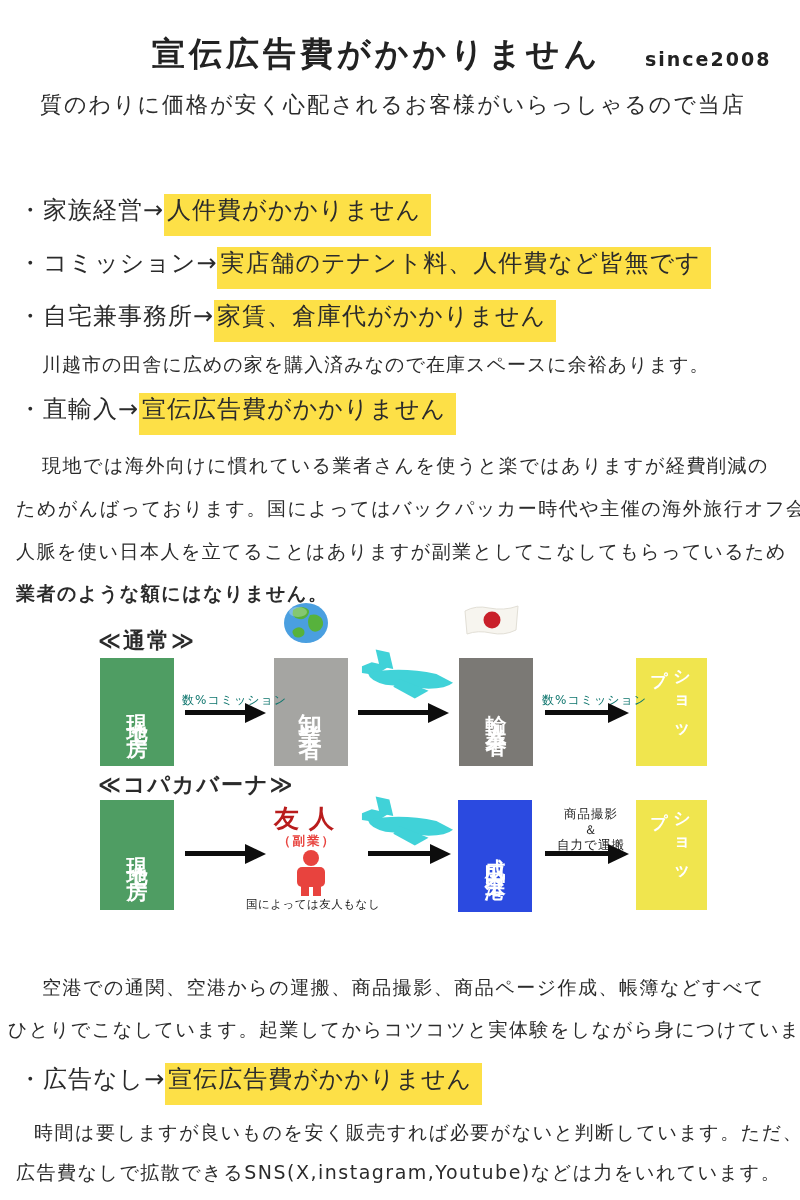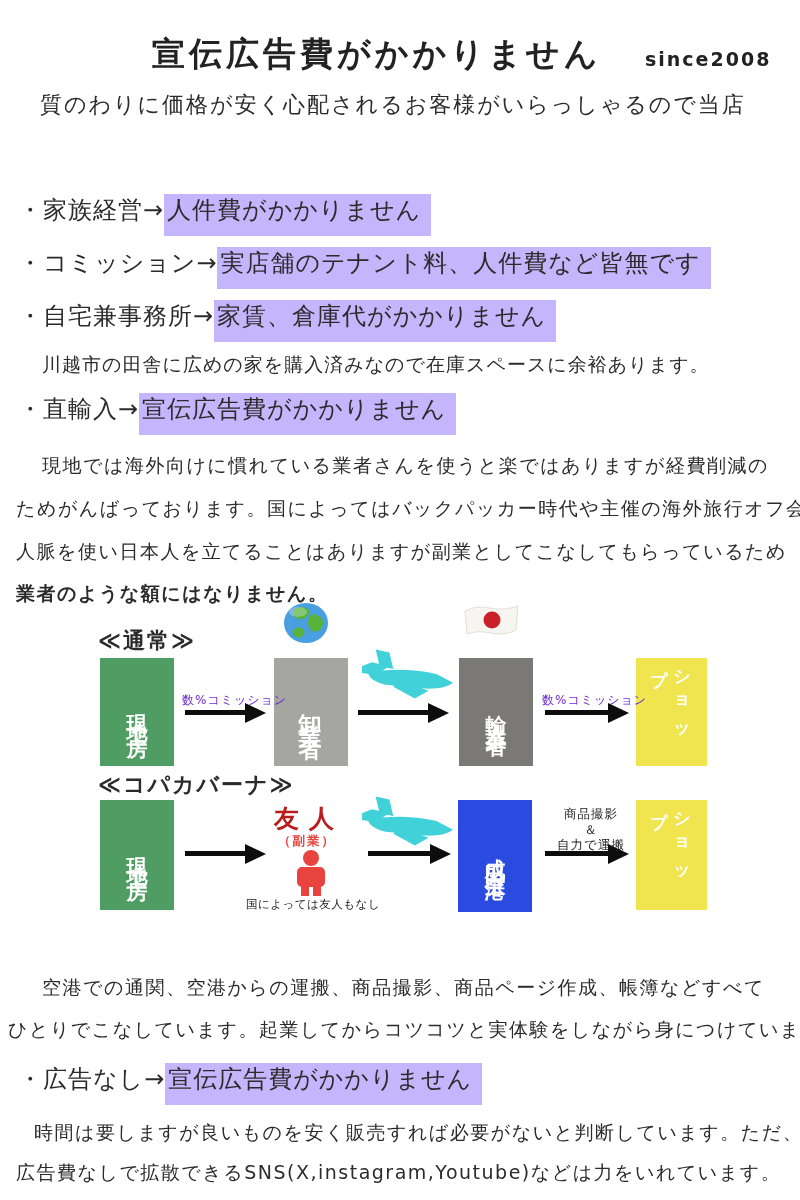--- a/index.html
+++ b/index.html
@@ -4,38 +4,38 @@
 <style>
   html,body{margin:0;padding:0;background:#fff;}
   .page{position:relative;width:800px;height:1200px;background:#ffffff;overflow:hidden;
         font-family:"DejaVu Sans",sans-serif;color:#2b2b2b;}
   .abs{position:absolute;white-space:nowrap;margin:0;}
   .title{font-size:33px;font-weight:bold;letter-spacing:4px;color:#222;}
   .since{font-size:19px;font-weight:bold;letter-spacing:2px;color:#222;}
   .intro{font-size:22px;letter-spacing:2px;}
   .body-t{font-size:19px;letter-spacing:1.5px;}
   .bullet{font-size:24px;letter-spacing:1px;}
-  .bullet .hl{background:#c4b5fd;padding:2px 10px 12px 3px;}
+  .bullet .hl{background:#fde047;padding:2px 10px 12px 3px;}
   .note{font-size:19px;letter-spacing:1px;}
   .d-head{font-size:22px;font-weight:bold;letter-spacing:2px;}
   .vbox{position:absolute;display:flex;align-items:center;justify-content:center;}
   .vbox span{writing-mode:vertical-rl;text-orientation:upright;color:#fff;
              font-weight:600;font-size:21px;letter-spacing:7px;}
   .box-green{background:#4f9d63;}
   .box-gray-l{background:#a5a5a2;}
   .box-gray-d{background:#7b7975;}
   .box-yellow{background:#f0e54e;}
   .box-yellow span{font-size:17px;letter-spacing:9px;font-weight:600;}
   .box-blue{background:#2b4ae0;}
   .box-gray-l span{font-size:23px;letter-spacing:12px;}
   .arrow{position:absolute;height:5px;background:#0d0d0d;}
   .arrow::after{content:"";position:absolute;left:100%;top:50%;transform:translateY(-50%);
                 border-left:21px solid #0d0d0d;border-top:10px solid transparent;
                 border-bottom:10px solid transparent;}
-  .slabel{position:absolute;font-size:12px;letter-spacing:1px;color:#6d28d9;
+  .slabel{position:absolute;font-size:12px;letter-spacing:1px;color:#0f766e;
           text-align:center;white-space:nowrap;}
   .friend{font-size:25px;font-weight:bold;color:#b91c1c;letter-spacing:10px;}
   .friend-sub{font-size:12.5px;font-weight:bold;color:#e8433e;letter-spacing:2px;}
   .friend-note{font-size:11.5px;color:#1c1c1c;letter-spacing:0.5px;}
   .customs{font-size:12.5px;color:#1c1c1c;line-height:1.25;text-align:center;
            white-space:nowrap;letter-spacing:1px;}
   .icon{position:absolute;}
 </style>
 </head>
 <body>

